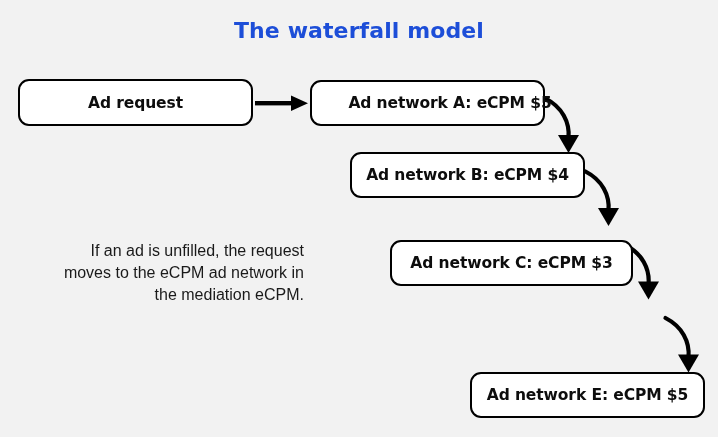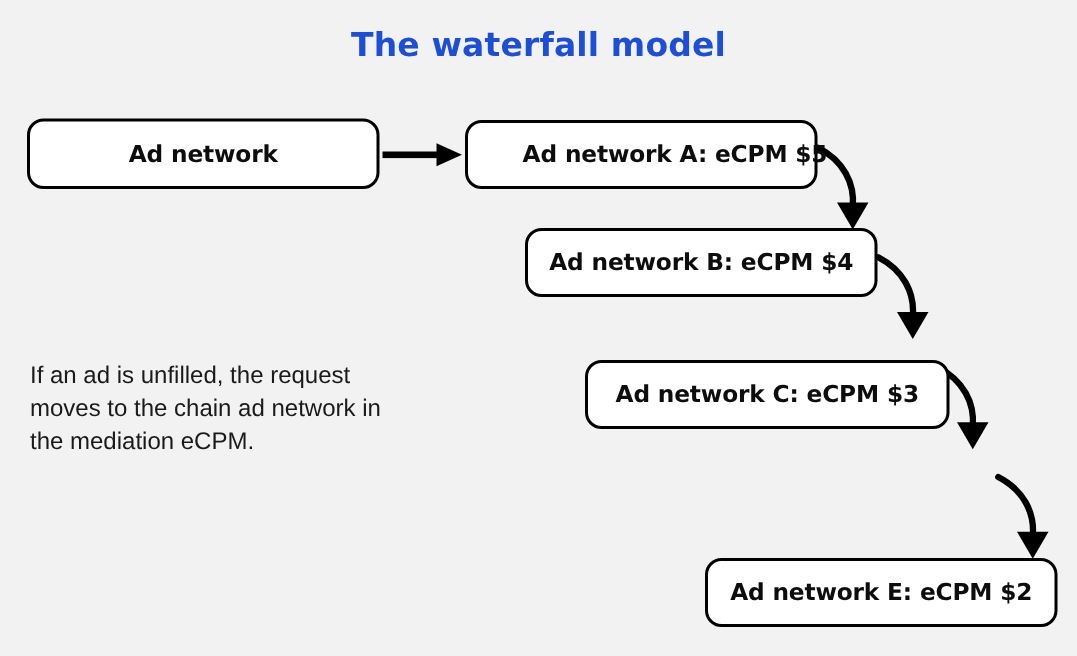--- a/index.html
+++ b/index.html
@@ -44,21 +44,21 @@
     color: #0d0d0d;
     font-family: "DejaVu Sans", sans-serif;
     white-space: nowrap;
     letter-spacing: -0.1px;
   }
   #caption {
     position: absolute;
     left: 20px;
     top: 240px;
     width: 284px;
-    text-align: left;
+    text-align: right;
     font-size: 16px;
     line-height: 22px;
     color: #1a1a1a;
     font-family: "Liberation Sans", sans-serif;
   }
   #arrows {
     position: absolute;
     left: 0;
     top: 0;
     width: 718px;
@@ -97,39 +97,39 @@
       </g>
 
       <g>
         <path d="M 665.5,318 C 682,326.5 690,341.5 688.5,357.5" fill="none" stroke="#000000" stroke-width="4.2" stroke-linecap="round"></path>
         <polygon points="678,354.5 699,354.5 688.5,372.5"></polygon>
       </g>
     </g>
   </svg>
 
   <div class="node" style="left:18px; top:79px; width:235px; height:47px;">
-    <span>Ad network</span>
+    <span>Ad request</span>
   </div>
 
   <div class="node" style="left:310px; top:80px; width:235px; height:46px;padding-left:45px;">
     <span>Ad network A: eCPM $5</span>
   </div>
 
   <div class="node" style="left:350px; top:152px; width:235px; height:46px;justify-content:center;">
     <span>Ad network B: eCPM $4</span>
   </div>
 
   <div class="node" style="left:390px; top:240px; width:243px; height:46px;">
     <span>Ad network C: eCPM $3</span>
   </div>
 
 
   <div class="node" style="left:470px; top:372px; width:235px; height:46px;">
-    <span>Ad network E: eCPM $2</span>
+    <span>Ad network E: eCPM $5</span>
   </div>
 
   <div id="caption">
     <div>If an ad is unfilled, the request</div>
-    <div>moves to the chain ad network in</div>
+    <div>moves to the eCPM ad network in</div>
     <div>the mediation eCPM.</div>
   </div>
 
 </div>
 
 </body></html>

